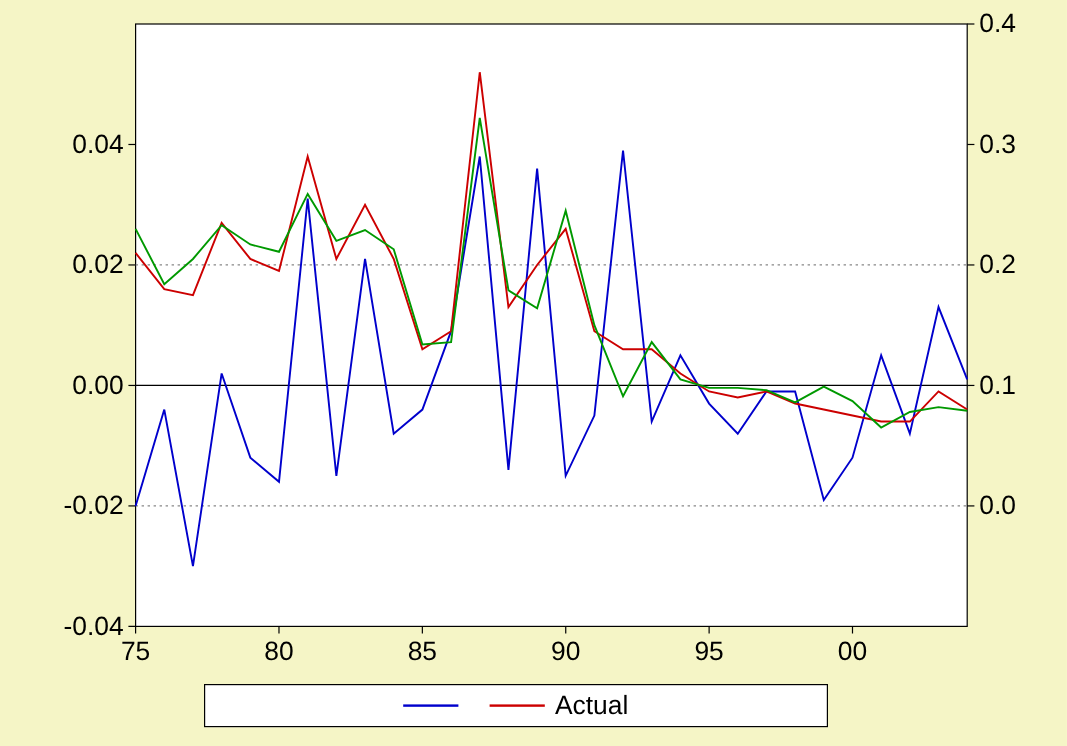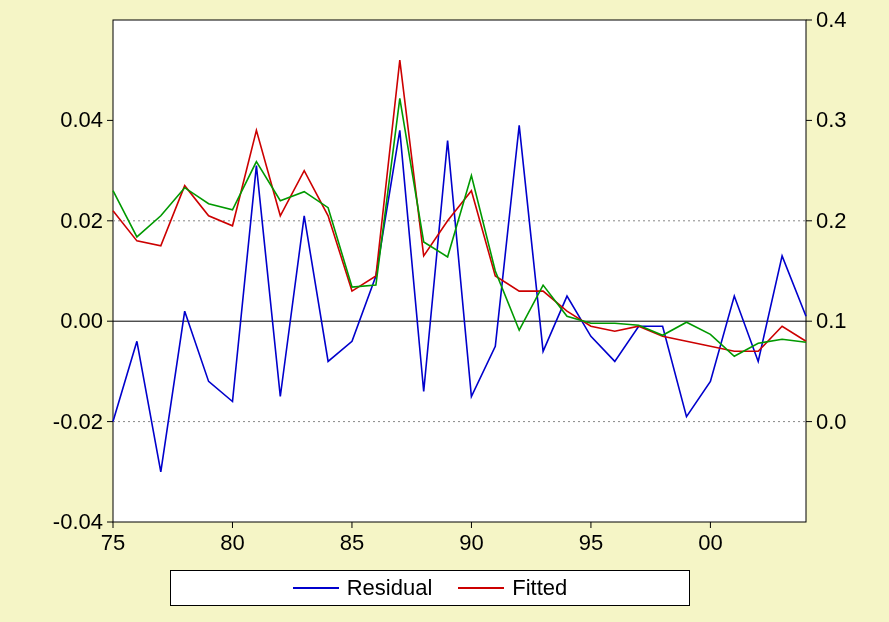--- a/index.html
+++ b/index.html
@@ -108,21 +108,20 @@
   <g id="series-group" fill="none" stroke-width="1.6">
         <polyline points="113.0,421.6 136.9,341.3 160.8,471.8 184.7,311.2 208.6,381.4 232.5,401.5 256.4,165.6 280.3,396.5 304.2,215.8 328.1,361.4 352.0,341.3 375.9,276.0 399.8,130.4 423.7,391.5 447.6,140.5 471.4,396.5 495.3,346.3 519.2,125.4 543.1,351.3 567.0,296.1 590.9,336.3 614.8,361.4 638.7,326.2 662.6,326.2 686.5,416.6 710.4,381.4 734.3,296.1 758.2,361.4 782.1,255.9 806.0,316.2" stroke="#0000CC"></polyline>
         <polyline points="113.0,210.8 136.9,240.9 160.8,245.9 184.7,185.7 208.6,215.8 232.5,225.8 256.4,130.4 280.3,215.8 304.2,170.6 328.1,215.8 352.0,291.1 375.9,276.0 399.8,60.2 423.7,255.9 447.6,220.8 471.4,190.7 495.3,276.0 519.2,291.1 543.1,291.1 567.0,311.2 590.9,326.2 614.8,331.2 638.7,326.2 662.6,336.3 686.5,341.3 710.4,346.3 734.3,351.3 758.2,351.3 782.1,326.2 806.0,341.3" stroke="#CC0000"></polyline>
         <polyline points="113.0,190.7 136.9,236.9 160.8,215.8 184.7,187.7 208.6,203.7 232.5,209.8 256.4,161.6 280.3,200.7 304.2,191.7 328.1,207.7 352.0,287.1 375.9,285.1 399.8,98.3 423.7,241.9 447.6,256.9 471.4,175.6 495.3,271.0 519.2,330.2 543.1,285.1 567.0,316.2 590.9,323.2 614.8,323.2 638.7,325.2 662.6,335.3 686.5,322.2 710.4,334.3 734.3,356.3 758.2,343.3 782.1,339.3 806.0,342.3" stroke="#009900"></polyline>
       </g>
 </svg>
 
 <div class="legend-box">
   <div class="legend-item">
     <span class="legend-line line-residual"></span>
-    <span>Residual</span>
   </div>
   <div class="legend-item">
     <span class="legend-line line-actual"></span>
-    <span>Fitted</span>
+    <span>Actual</span>
   </div>
 </div>
 
 </div>
 
 </body></html>

